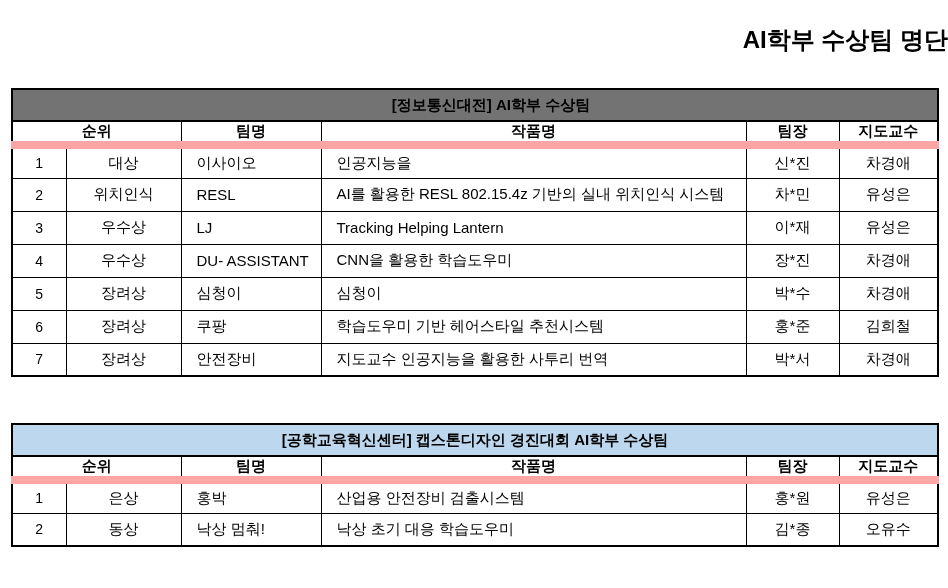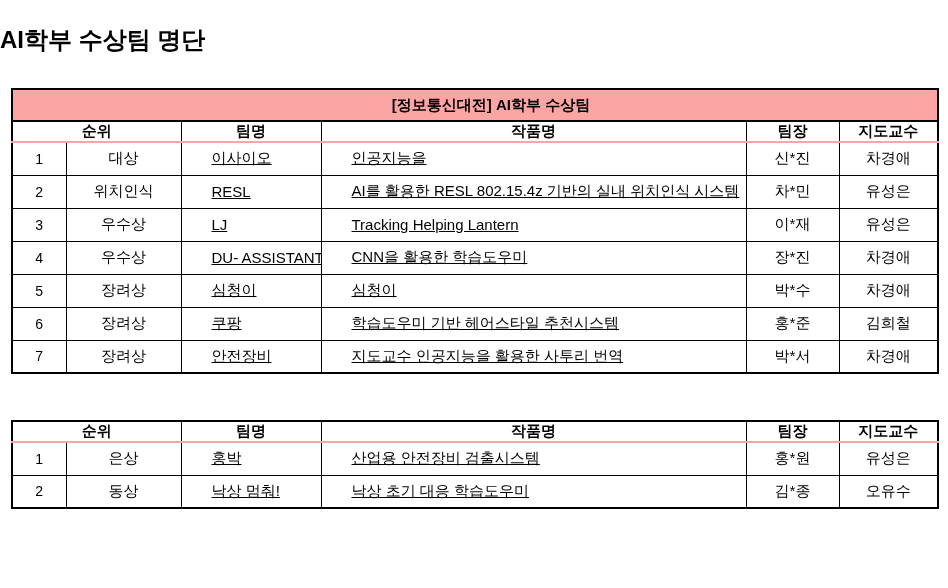--- a/index.html
+++ b/index.html
@@ -6,21 +6,21 @@
   html, body {
     margin: 0; padding: 0;
     width: 948px; height: 588px;
     background: #ffffff;
     font-family: "Liberation Sans", "DejaVu Sans", sans-serif;
     color: #000;
     overflow: hidden;
   }
   .page-title {
     margin: 26px 0 12px 0;
-    text-align: left;
+    text-align: right;
     font-size: 24px;
     font-weight: bold;
     line-height: 28px;
     letter-spacing: 0px;
   }
   table.award-table {
     border-collapse: collapse;
     table-layout: fixed;
     width: 926px;
     margin-left: 11px;
@@ -38,43 +38,43 @@
     overflow: hidden;
   }
   td.banner {
     height: 32px;
     font-weight: bold;
     border-bottom: 2px solid #000;
   }
   tr.colhead td {
     height: 16px;
     font-weight: bold;
-    border-bottom: 2px solid #fca5a5;
+    border-bottom: 8px solid #fca5a5;
   }
   tr.datarow td { height: 33px; }
-  td.left { text-align: left; padding-left: 30px; text-decoration: underline; }
+  td.left { text-align: left; padding-left: 15px; }
   td.cell-no { font-size: 14px; }
 </style>
 </head>
 <body>
 
 <h1 class="page-title">AI학부 수상팀 명단</h1>
 
 <table class="award-table t1">
   <colgroup>
     <col style="width:54px">
       <col style="width:115px">
       <col style="width:140px">
     <col style="width:425px">
       <col style="width:93px">
       <col style="width:99px">
   </colgroup>
   <tbody>
       <tr>
-    <td class="banner" colspan="6" style="background: #fca5a5; padding-left: 32px;">[정보통신대전] AI학부 수상팀</td>
+    <td class="banner" colspan="6" style="background: #737373; padding-left: 32px;">[정보통신대전] AI학부 수상팀</td>
   </tr>
   <tr class="colhead">
     <td colspan="2">순위</td>
     <td>팀명</td>
     <td>작품명</td>
     <td>팀장</td>
     <td>지도교수</td>
   </tr>
   <tr class="datarow">
     <td class="cell-no">1</td>
@@ -138,20 +138,23 @@
 <table class="award-table t2">
   <colgroup>
     <col style="width:54px">
       <col style="width:115px">
       <col style="width:140px">
     <col style="width:425px">
       <col style="width:93px">
       <col style="width:99px">
   </colgroup>
   <tbody>
+      <tr>
+    <td class="banner" colspan="6" style="background: rgb(189, 215, 238);">[공학교육혁신센터] 캡스톤디자인 경진대회 AI학부 수상팀</td>
+  </tr>
   <tr class="colhead">
     <td colspan="2">순위</td>
     <td>팀명</td>
     <td>작품명</td>
     <td>팀장</td>
     <td>지도교수</td>
   </tr>
   <tr class="datarow">
     <td class="cell-no">1</td>
     <td>은상</td>

